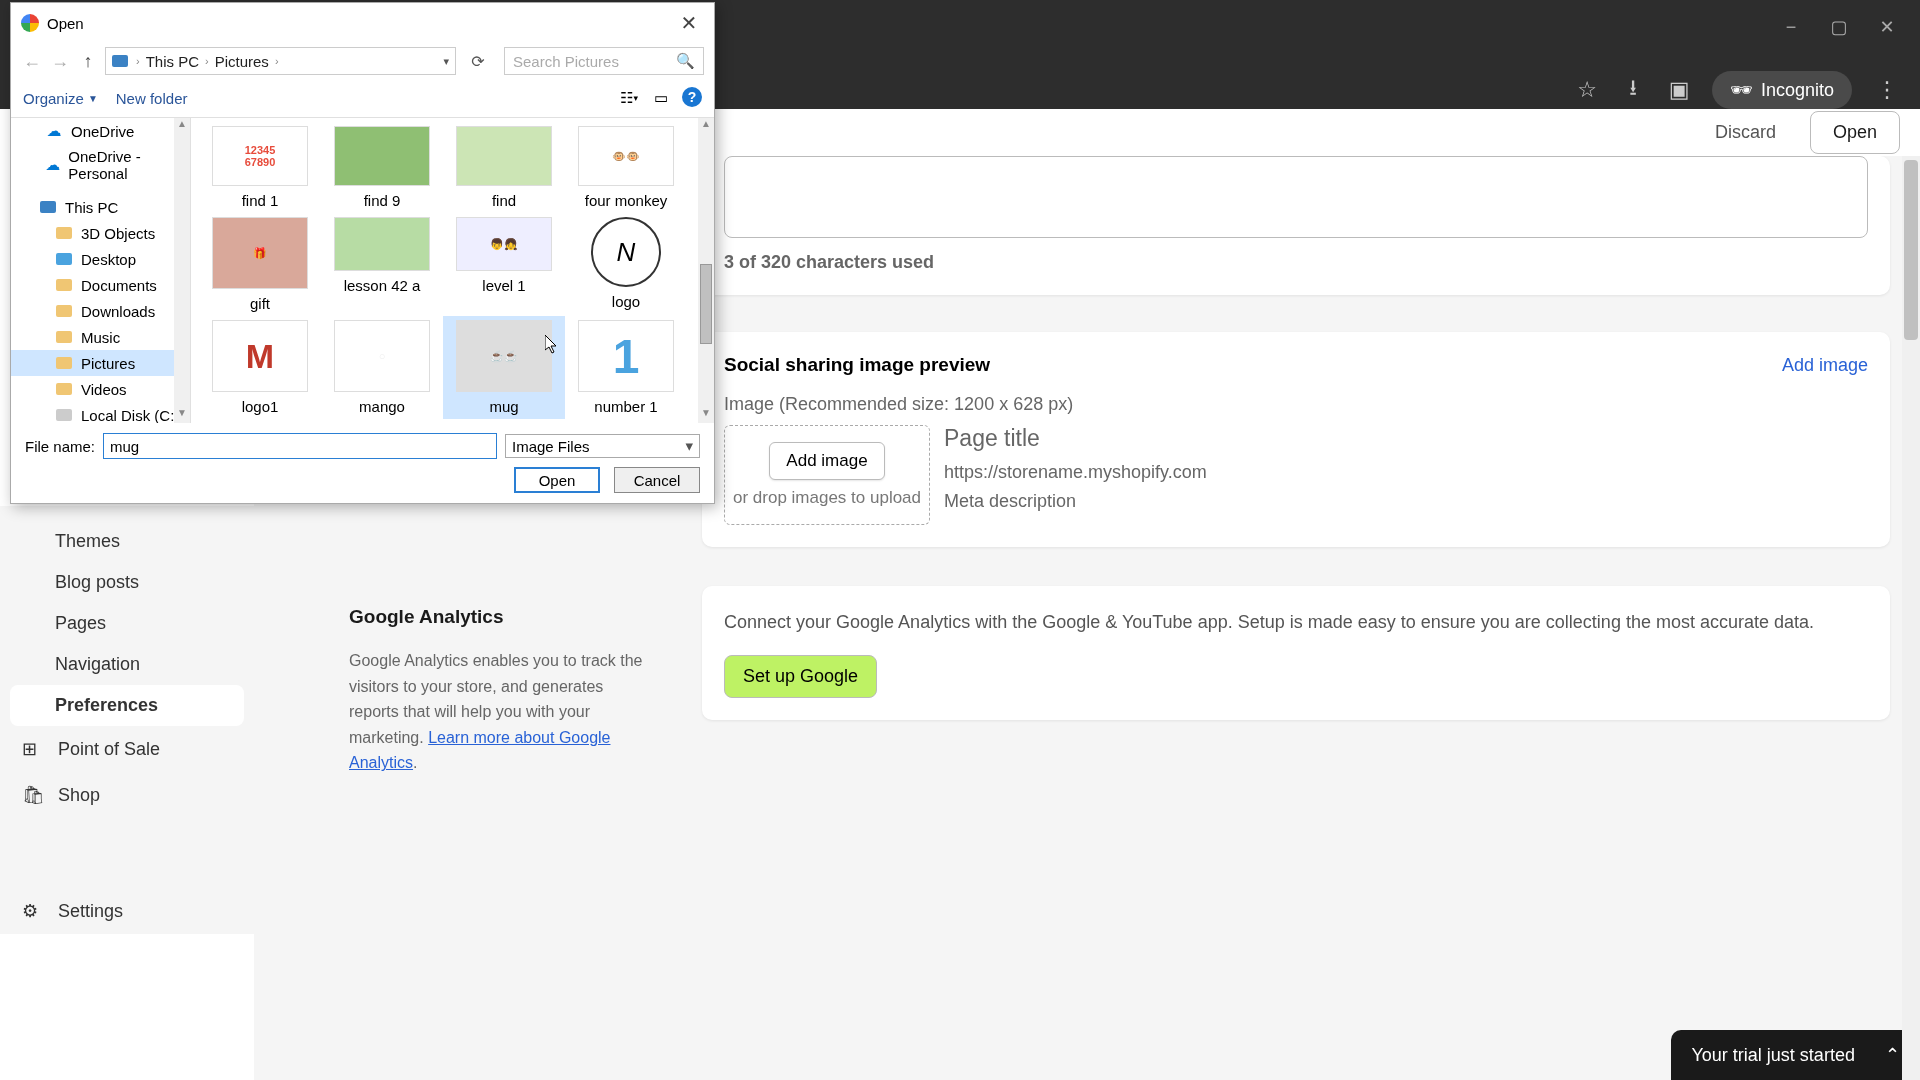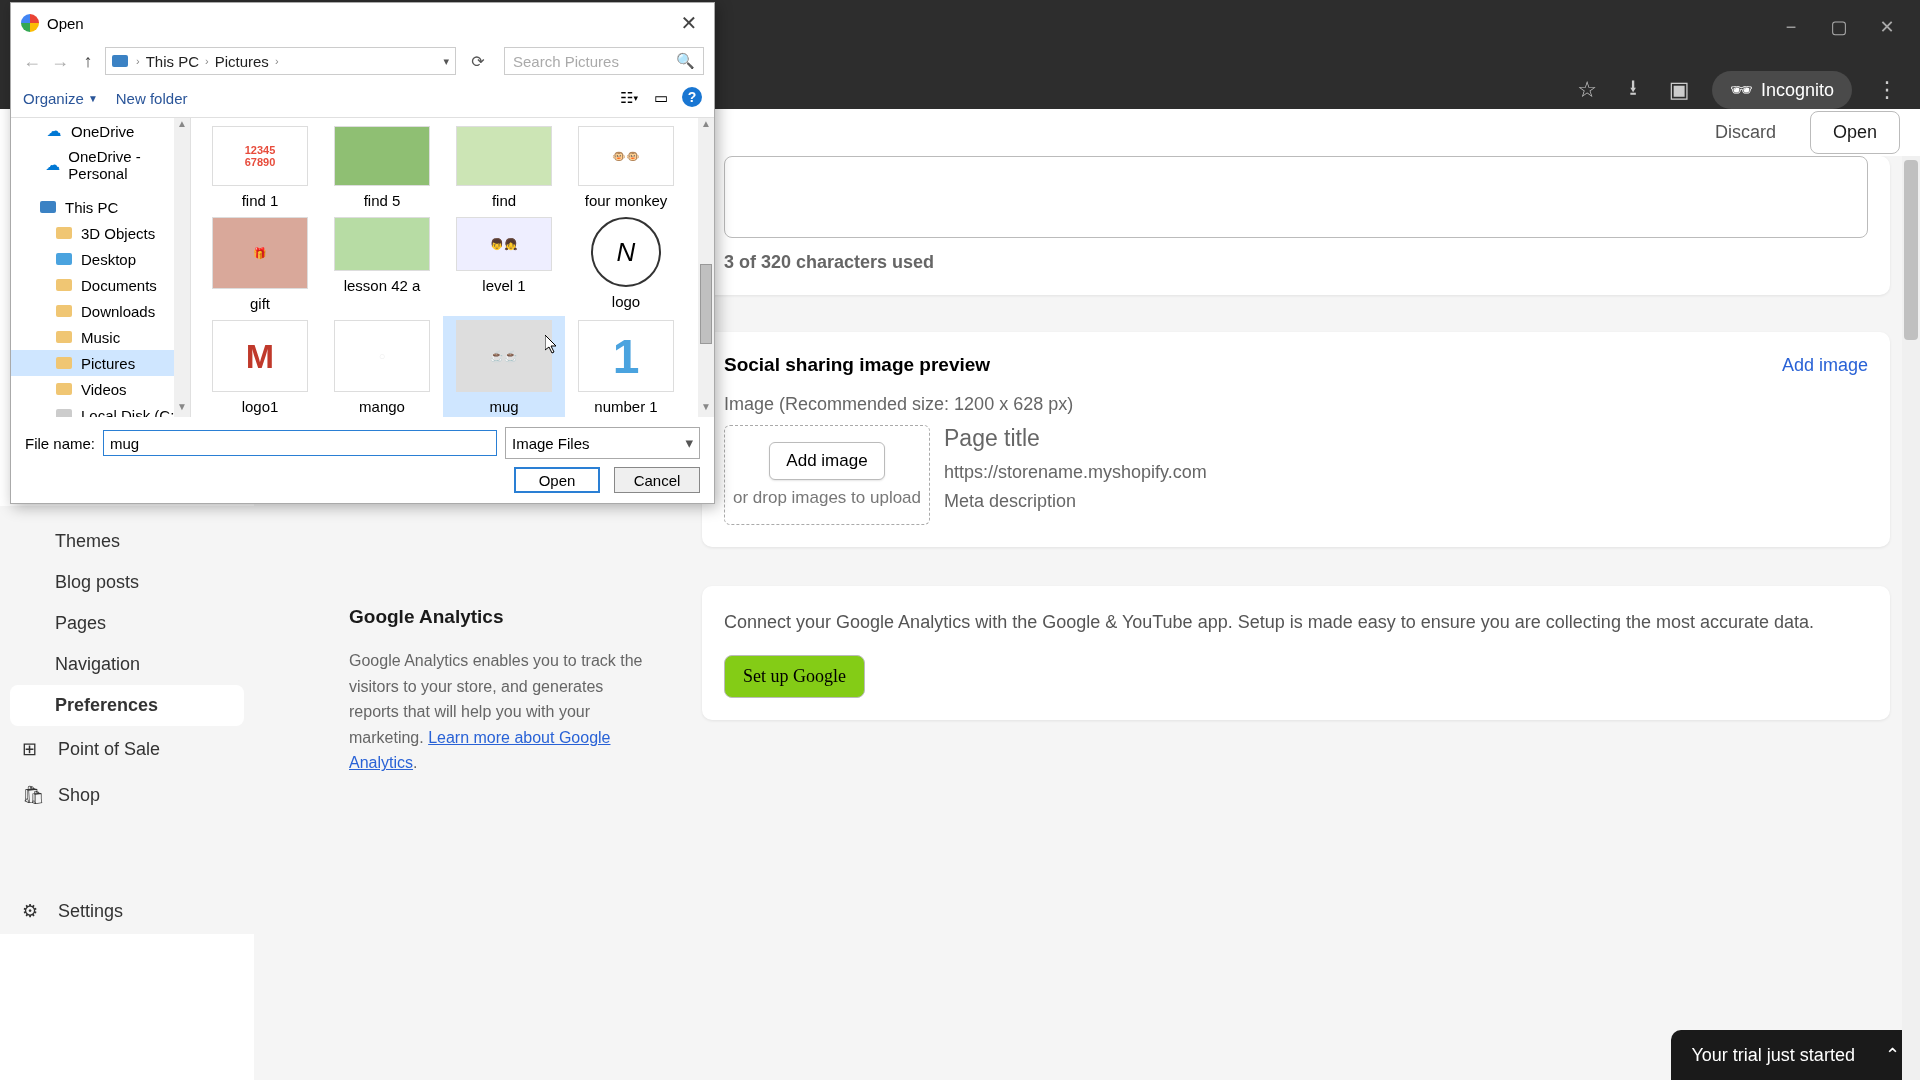--- a/index.html
+++ b/index.html
@@ -46,21 +46,21 @@
 .preview-url { color: #666; font-size: 18px; margin-top: 10px; }
 .preview-meta { color: #666; font-size: 18px; margin-top: 8px; }
 
 .ga-section { position: absolute; left: 95px; top: 450px; width: 305px; }
 .ga-section h3 { font-size: 19px; font-weight: 600; margin-bottom: 20px; color: #1a1a1a; }
 .ga-section p { color: #666; font-size: 16px; line-height: 1.6; margin-top: 10px; }
 .ga-section a { color: #2962d6; text-decoration: underline; }
 
 .ga-card { position: absolute; left: 448px; right: 30px; top: 430px; padding: 22px; }
 .ga-card p { color: #555; font-size: 18px; line-height: 1.6; margin-bottom: 18px; }
-.setup-btn { padding: 10px 18px; border: 1px solid #bbb; border-radius: 8px; background: #84cc16; font-size: 18px; font-family: Liberation Serif, serif; }
+.setup-btn { padding: 10px 18px; border: 1px solid #bbb; border-radius: 8px; background: #bef264; font-size: 18px; }
 
 .trial-banner { position: absolute; bottom: 0; right: 0; background: #1a1a1a; color: #fff; padding: 14px 20px; border-radius: 10px 10px 0 0; font-size: 18px; display: flex; align-items: center; gap: 30px; }
 
 
 .dialog { position: absolute; top: 2px; left: 10px; width: 705px; height: 502px; background: #fff; border: 1px solid #aaa; box-shadow: 3px 3px 14px rgba(0,0,0,0.3); display: flex; flex-direction: column; z-index: 1000; }
 .dlg-title { display: flex; align-items: center; padding: 8px 10px; font-size: 15px; gap: 8px; }
 .dlg-title-icon { width: 18px; height: 18px; border-radius: 50%; background: conic-gradient(#ea4335 0 90deg, #fbbc05 90deg 180deg, #34a853 180deg 270deg, #4285f4 270deg 360deg); }
 .dlg-close { margin-left: auto; width: 30px; text-align: center; font-size: 20px; cursor: pointer; color: #444; }
 .dlg-nav { display: flex; align-items: center; padding: 4px 10px; gap: 6px; }
 .nav-arrow { width: 22px; height: 22px; color: #aaa; display: flex; align-items: center; justify-content: center; font-size: 18px; }
@@ -97,21 +97,21 @@
 .thumb { width: 96px; height: 72px; border: 1px solid #ddd; margin-bottom: 6px; display: flex; align-items: center; justify-content: center; overflow: hidden; font-size: 11px; }
 .thumb.short { height: 60px; }
 .file-scroll { position: absolute; right: 0; top: 0; bottom: 0; width: 16px; background: #f0f0f0; display: flex; flex-direction: column; }
 .file-scroll .ar { height: 16px; text-align: center; font-size: 10px; color: #888; }
 .file-scroll .th { background: #c0c0c0; margin: 130px 2px 0; height: 80px; border: 1px solid #999; }
 
 .dlg-bottom { padding: 10px 14px; display: flex; flex-direction: column; gap: 8px; }
 .fn-row { display: flex; align-items: center; gap: 8px; }
 .fn-label { font-size: 15px; }
 .fn-input { flex: 1; border: 1px solid #2a7fd4; height: 26px; padding: 0 6px; font-size: 15px; }
-.ft-select { width: 195px; border: 1px solid #aaa; height: 32px; padding: 0 6px; font-size: 15px; display: flex; align-items: center; text-align: center; }
+.ft-select { width: 195px; border: 1px solid #aaa; height: 24px; padding: 0 6px; font-size: 15px; display: flex; align-items: center; text-align: center; }
 .ft-select::after { content: "▾"; margin-left: auto; color: #555; }
 .btn-row { display: flex; gap: 14px; justify-content: flex-end; }
 .dlg-btn { width: 86px; height: 26px; font-size: 15px; border: 1px solid #888; background: #efefef; cursor: pointer; }
 .dlg-btn.primary { border: 2px solid #2a7fd4; background: #fff; }
 
 .page-scroll { position: absolute; right: 0; top: 156px; bottom: 0; width: 18px; background: #f0f0f0; }
 .page-scroll .th { position: absolute; top: 4px; left: 2px; right: 2px; height: 180px; background: #c0c0c0; border-radius: 4px; }
 
 .cursor-img { position: absolute; top: 335px; left: 545px; width: 16px; height: 20px; z-index: 2000; pointer-events: none; }
 </style>
@@ -316,21 +316,21 @@
           <div class="ar">▼</div>
         </div>
     </div>
     <div class="files">
       <div class="file">
           <div class="thumb short" style="background:#fff;color:#e74c3c;font-weight:bold">12345<br>67890</div>
           <span>find 1</span>
         </div>
       <div class="file">
           <div class="thumb short" style="background:#8fbf73"></div>
-          <span>find 5</span>
+          <span>find 9</span>
         </div>
       <div class="file">
           <div class="thumb short" style="background:#cce5b5"></div>
           <span>find</span>
         </div>
       <div class="file">
           <div class="thumb short" style="background:#fff">🐵🐵</div>
           <span>four monkey</span>
         </div>
       <div class="file">

